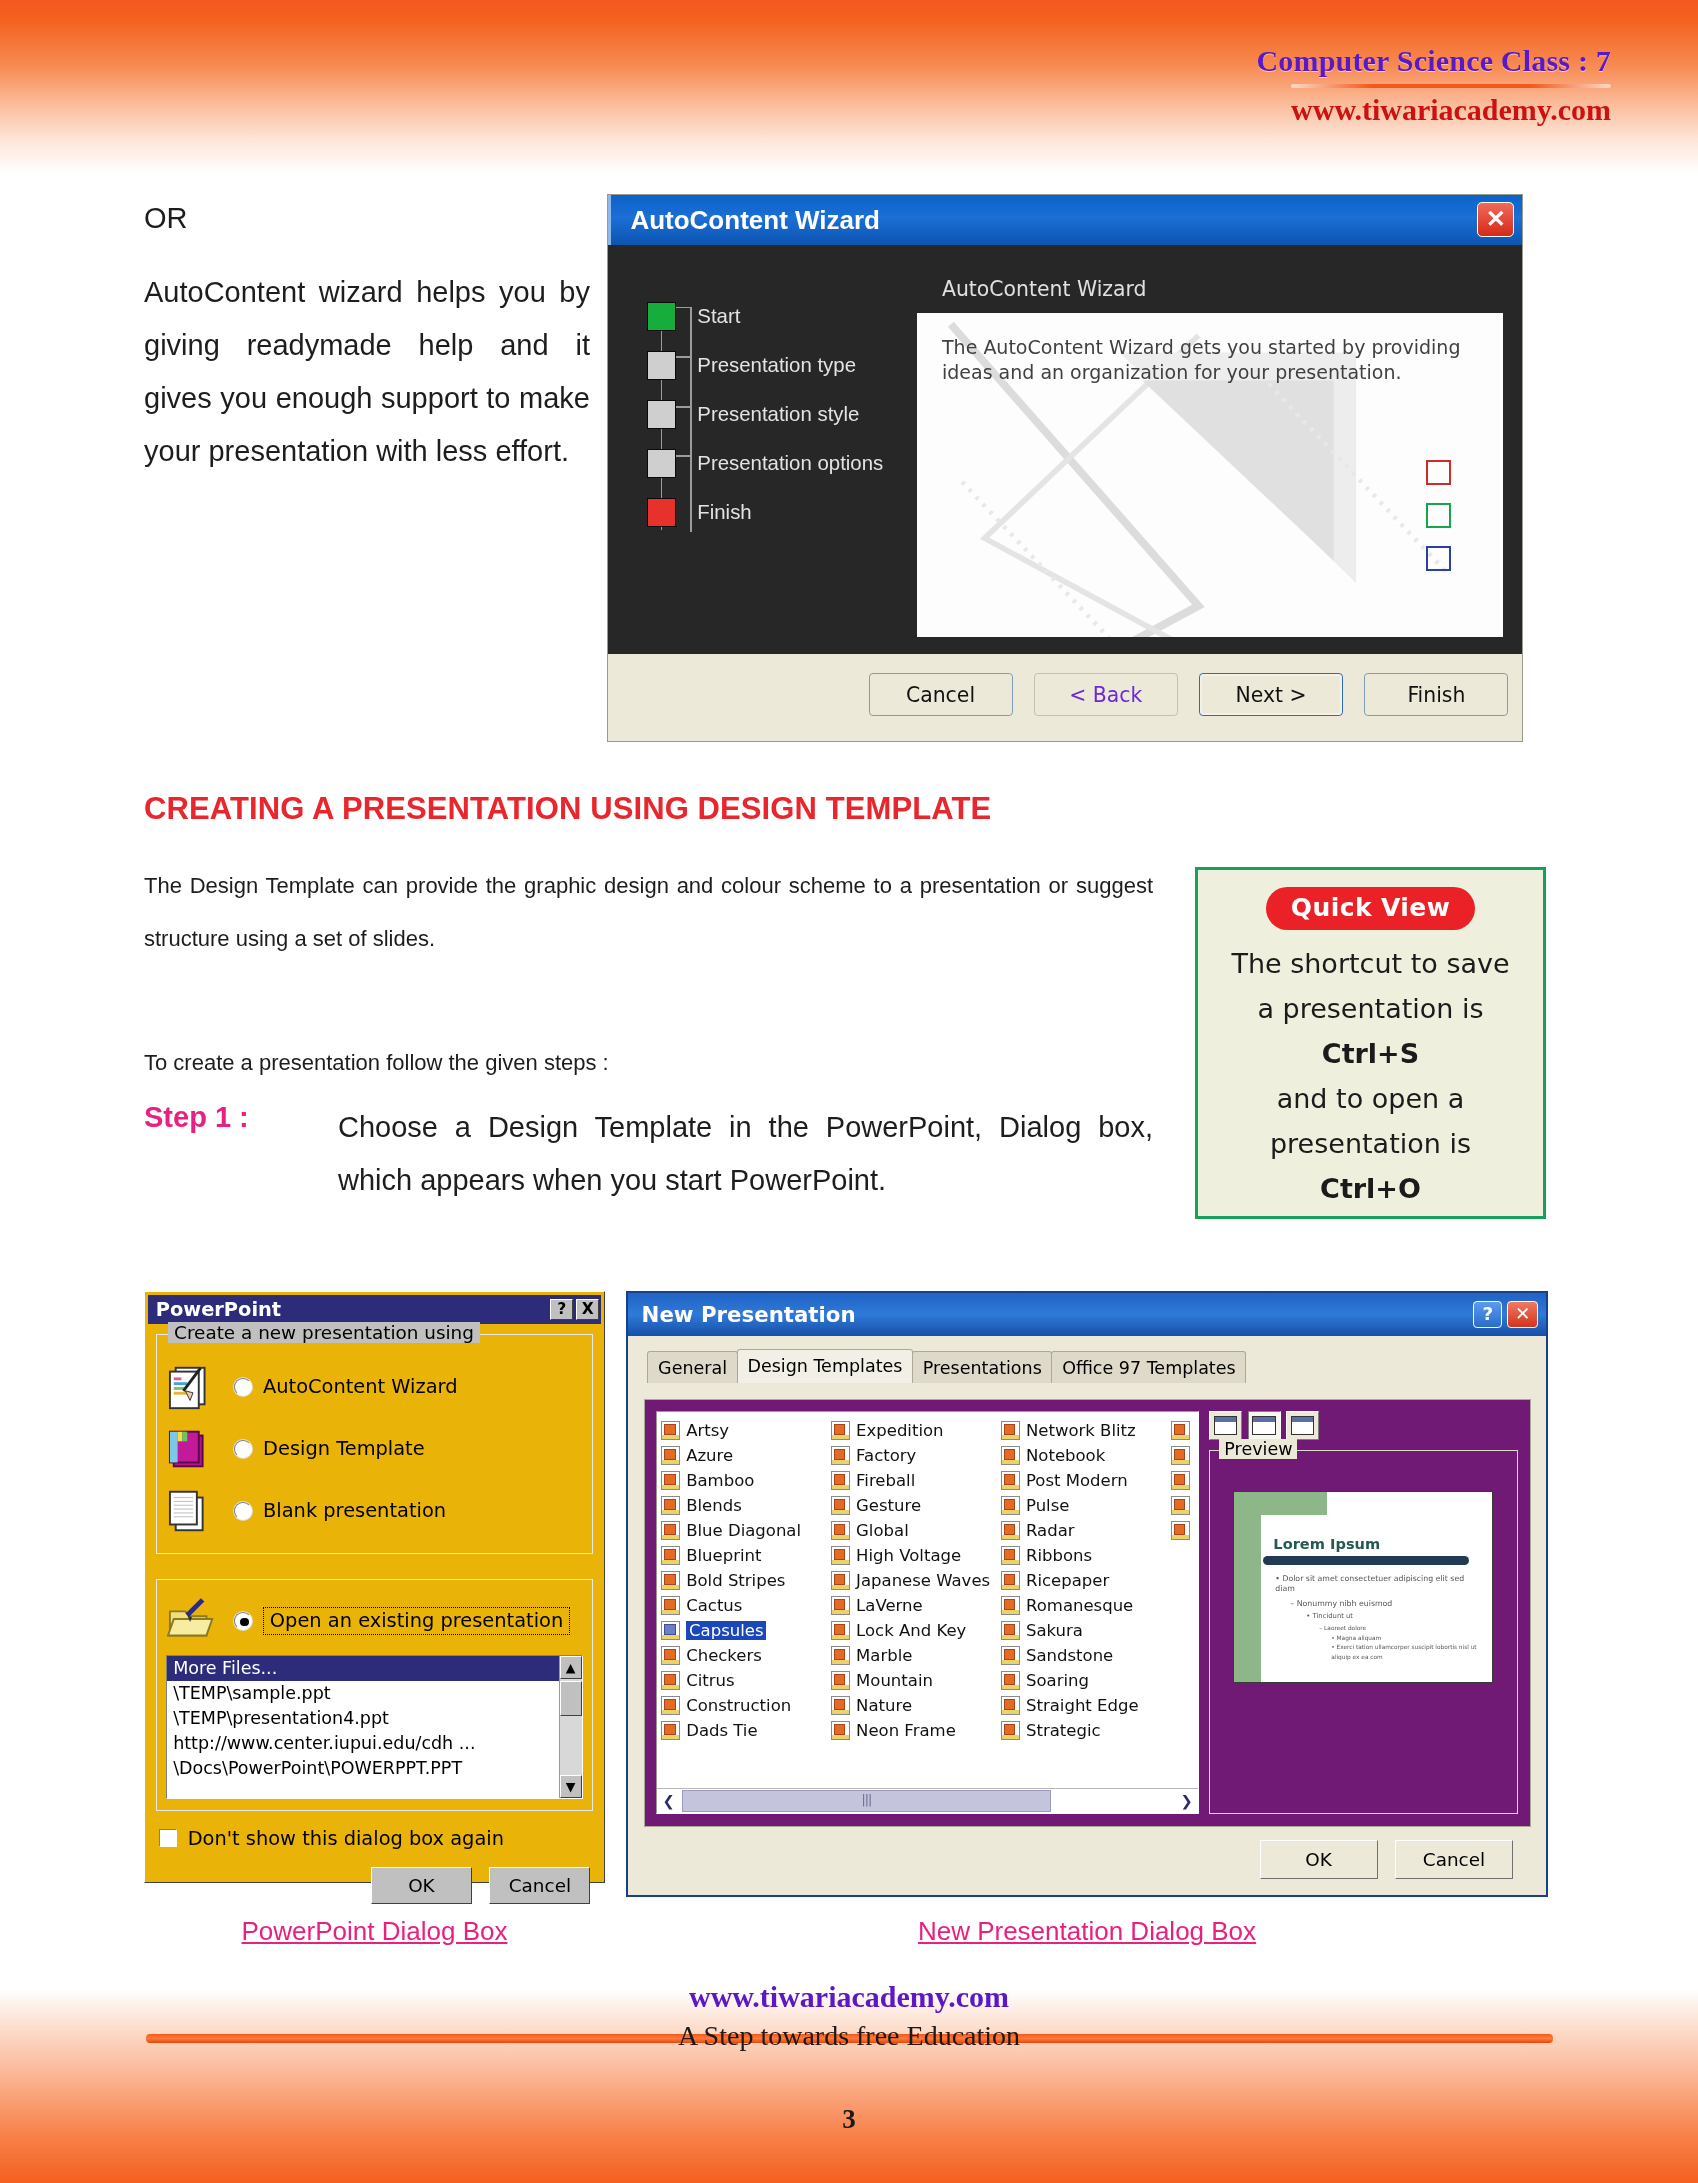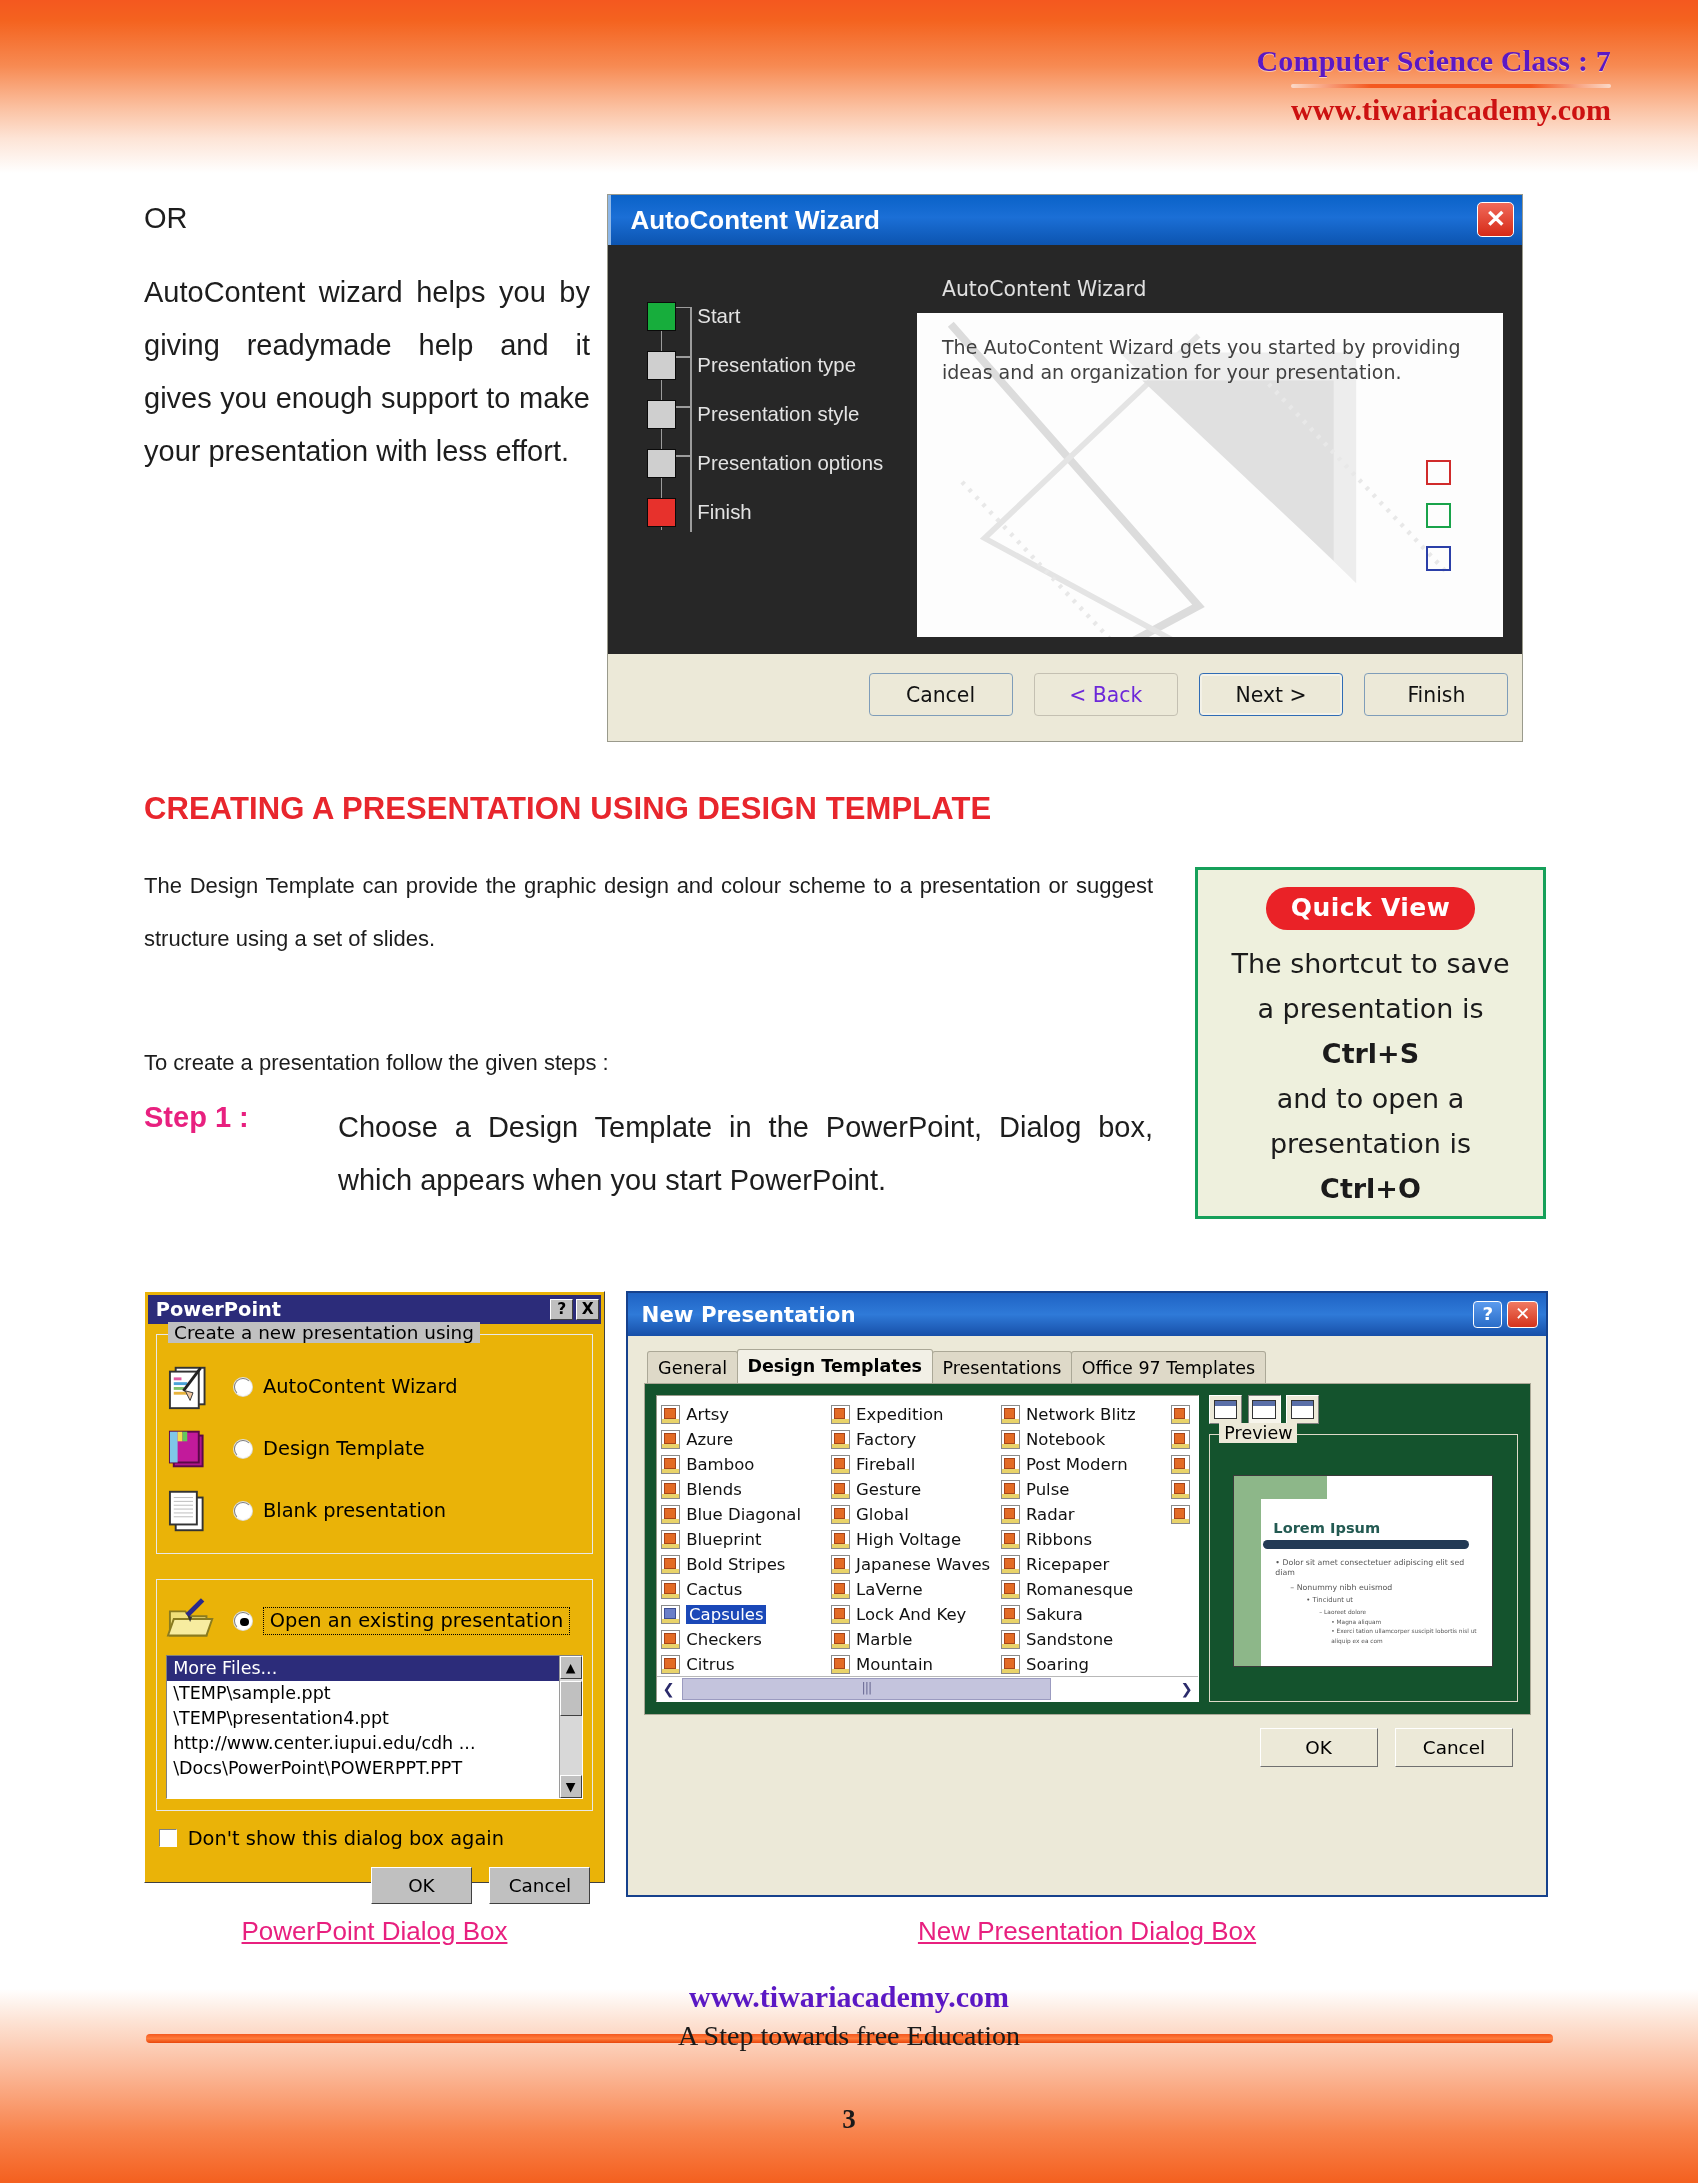--- a/index.html
+++ b/index.html
@@ -256,24 +256,24 @@
     color: #fff; font-size: 18.4px; font-weight: bold; text-align: center; line-height: 23px;
   }
   .np-inner { padding: 13.6px 15.5px 0; }
   .tabs { display: flex; align-items: flex-end; height: 33px; padding-left: 3.9px; }
   .tab {
     font-size: 17.5px; padding: 5.8px 9.7px 4.9px; background: #ded9c8;
     border: 1px solid #aba897; border-bottom: none; color: #000;
     border-top-left-radius: 2.9px; border-top-right-radius: 2.9px;
     margin-right: -1px;
   }
-  .tab.active { background: #f2f0e6; padding-bottom: 6.8px; position: relative; z-index: 2; font-weight: bold; }
+  .tab.active { background: #f2f0e6; padding-bottom: 6.8px; position: relative; z-index: 2; }
   .np-panel {
-    border: 1px solid #aba897; background: #14532d; height: 332px;
-    display: flex; padding: 11.6px; gap: 9.7px;
+    border: 1px solid #aba897; background: #701a75; height: 428px;
+    display: flex; padding: 11.6px; gap: 9.7px; margin-top: 16px;
   }
   .tpl-box {
     flex: none; width: 543px; background: #fff; border: 1.9px solid #9a9a8c;
     border-right-color: #fff; border-bottom-color: #fff;
     position: relative; overflow: hidden;
   }
   .tpl-cols { display: flex; padding: 5.8px 0 0 3.9px; }
   .tpl-col { width: 180px; }
   .tpl-col.narrow { width: 29px; }
   .tpl-item { display: flex; align-items: center; height: 25px; }

